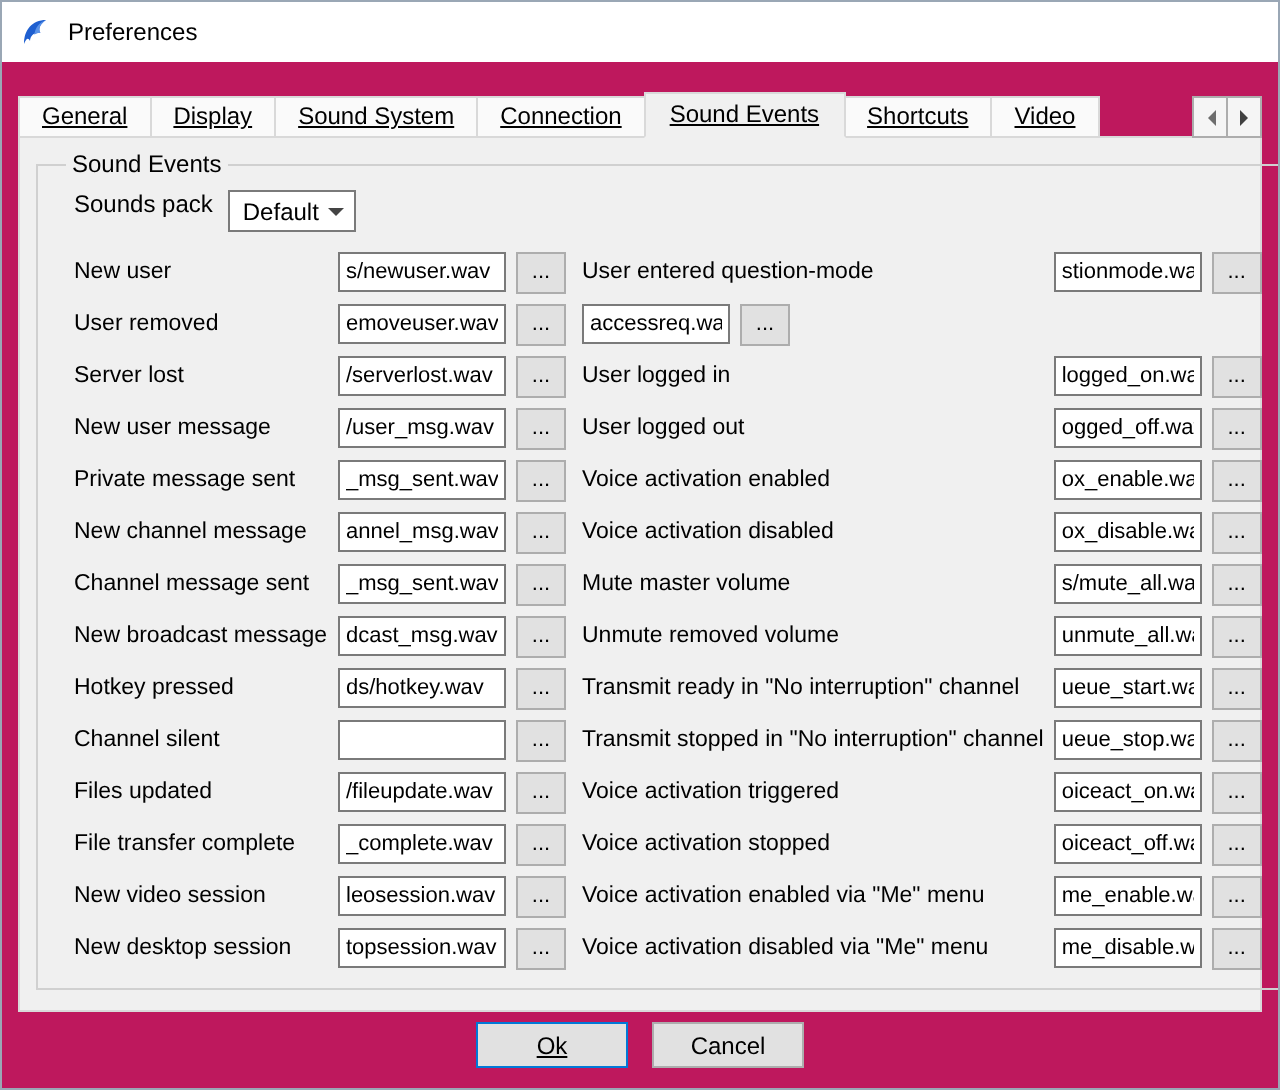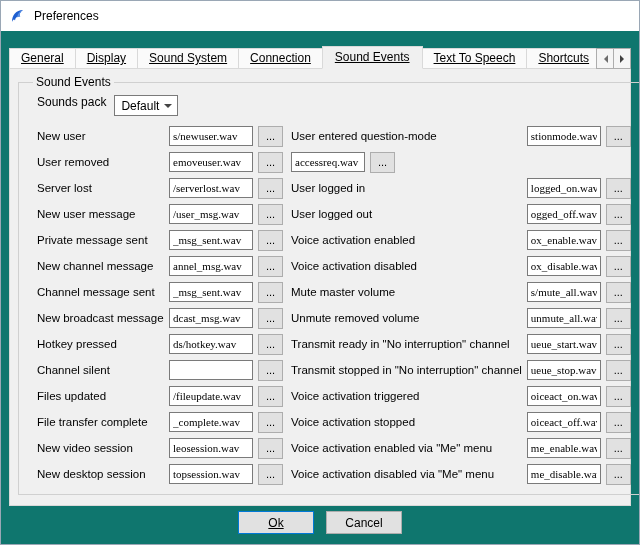--- a/index.html
+++ b/index.html
@@ -6,21 +6,21 @@
   html,body { width:640px; height:545px; }
   body {
     font-family: "Liberation Sans", sans-serif;
     font-size: 12px;
     color:#000;
     background:#fff;
   }
   .window {
     position:relative;
     width:640px; height:545px;
-    background:#0f766e;
+    background:#be185d;
     border:1px solid #9aa7b5;
     overflow:hidden;
   }
   .titlebar {
     height:30px;
     background:#ffffff;
     display:flex;
     align-items:center;
     padding-left:9px;
     gap:8px;
@@ -100,21 +100,21 @@
   .event-row { display:flex; align-items:center; height:26px; gap:5px; }
   .event-label {
     flex:1; min-width:0;
     font-size:11.5px;
     white-space:nowrap; overflow:hidden;
   }
   .event-input {
     width:84px; height:20px; flex:0 0 auto;
     border:1px solid #7a7a7a;
     background:#fff;
-    font-family:Liberation Serif, serif;
+    font-family:Liberation Sans, sans-serif;
     font-size:11px;
     padding:1px 3px;
   }
   .col-right .event-input { width:74px; }
   .browse-btn {
     width:25px; height:21px; flex:0 0 auto;
     border:1px solid #adadad;
     background:#e1e1e1;
     font-size:11px; line-height:8px;
     cursor:default;
@@ -150,21 +150,20 @@
     </span>
     <span class="title-text">Preferences</span>
   </div>
 
   <div class="tabbar">
       <div class="tab">General</div>
       <div class="tab">Display</div>
       <div class="tab">Sound System</div>
       <div class="tab">Connection</div>
       <div class="tab active">Sound Events</div>
-      <div class="tab">Text To Speech</div>
       <div class="tab">Shortcuts</div>
       <div class="tab">Video</div>
     </div>
 
   <div class="tab-scrollers">
     <div class="scroll-btn">
       <span class="tri-left"></span>
     </div>
     <div class="scroll-btn">
       <span class="tri-right"></span>

